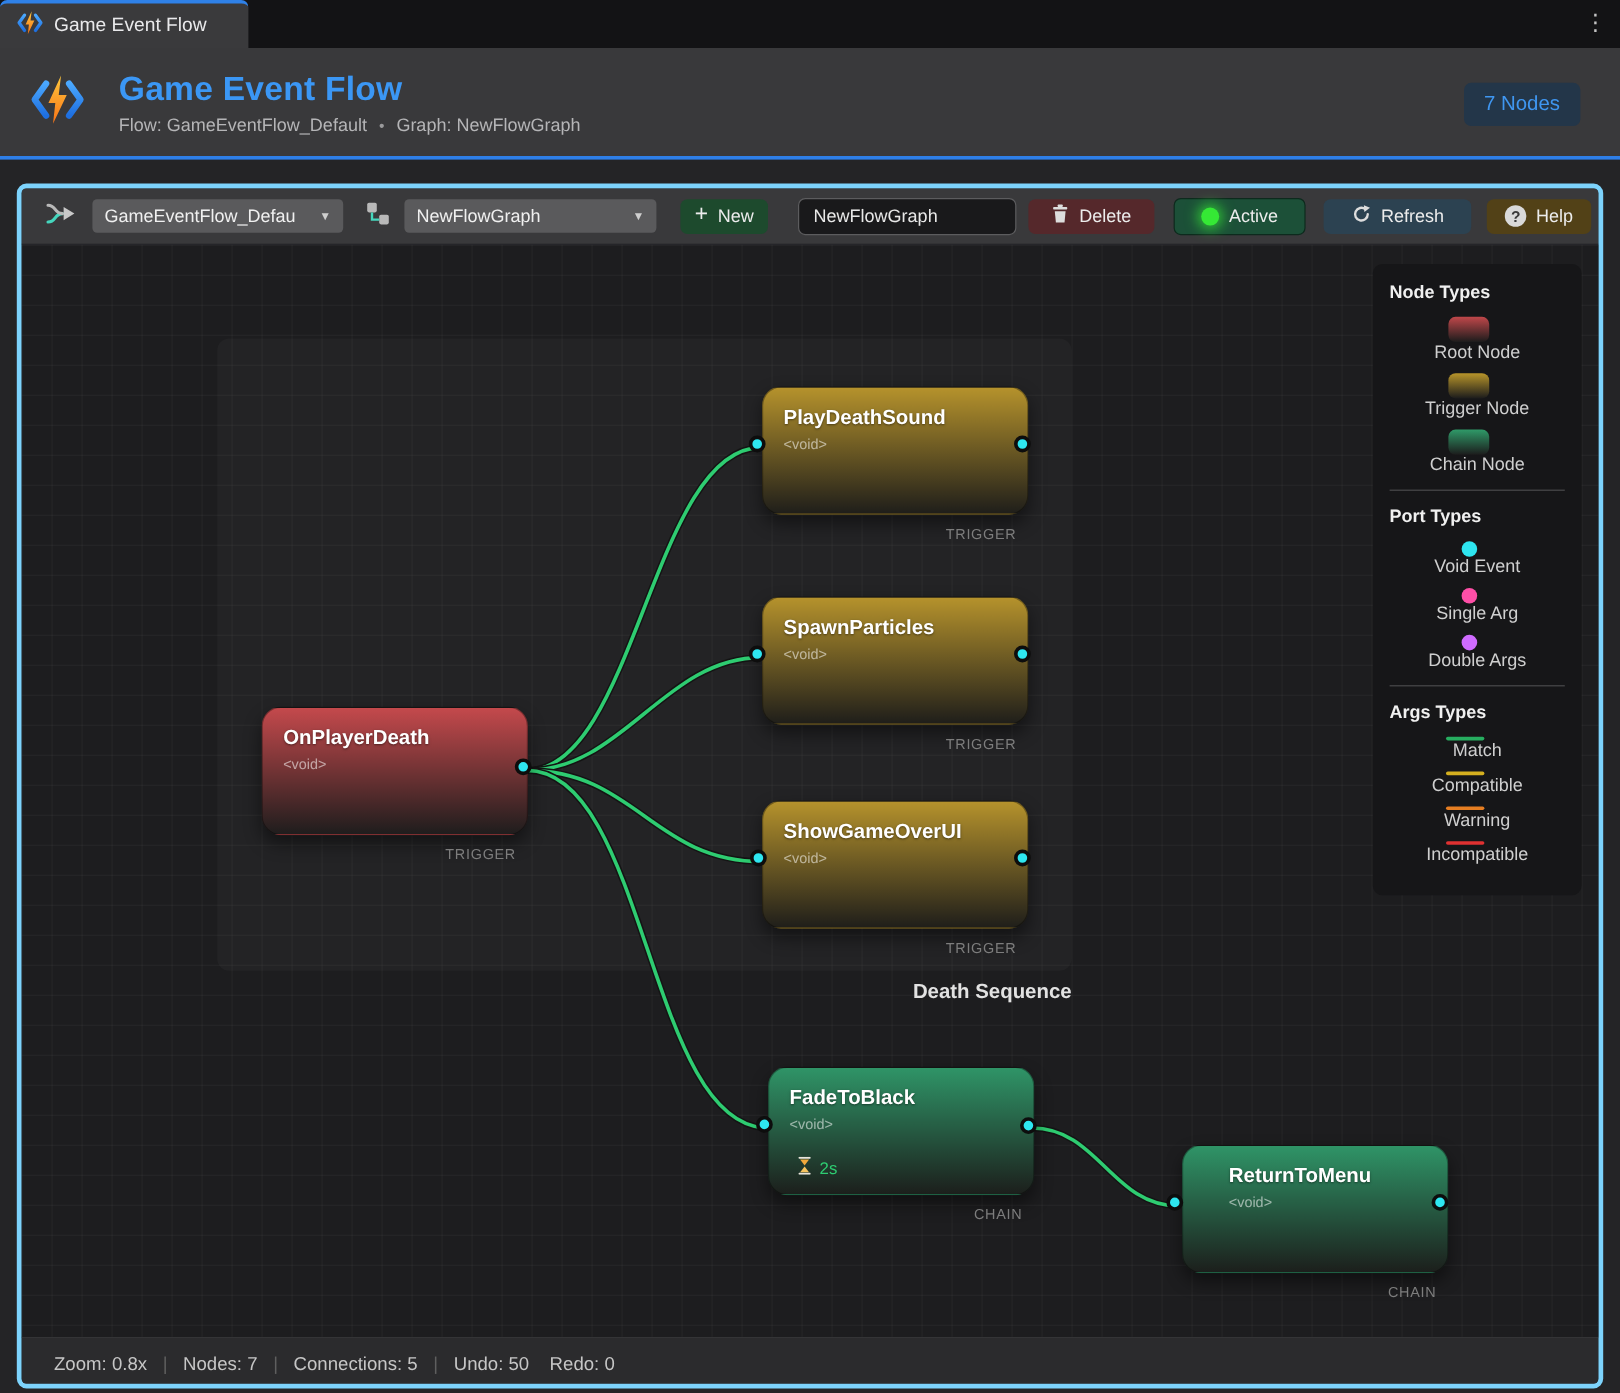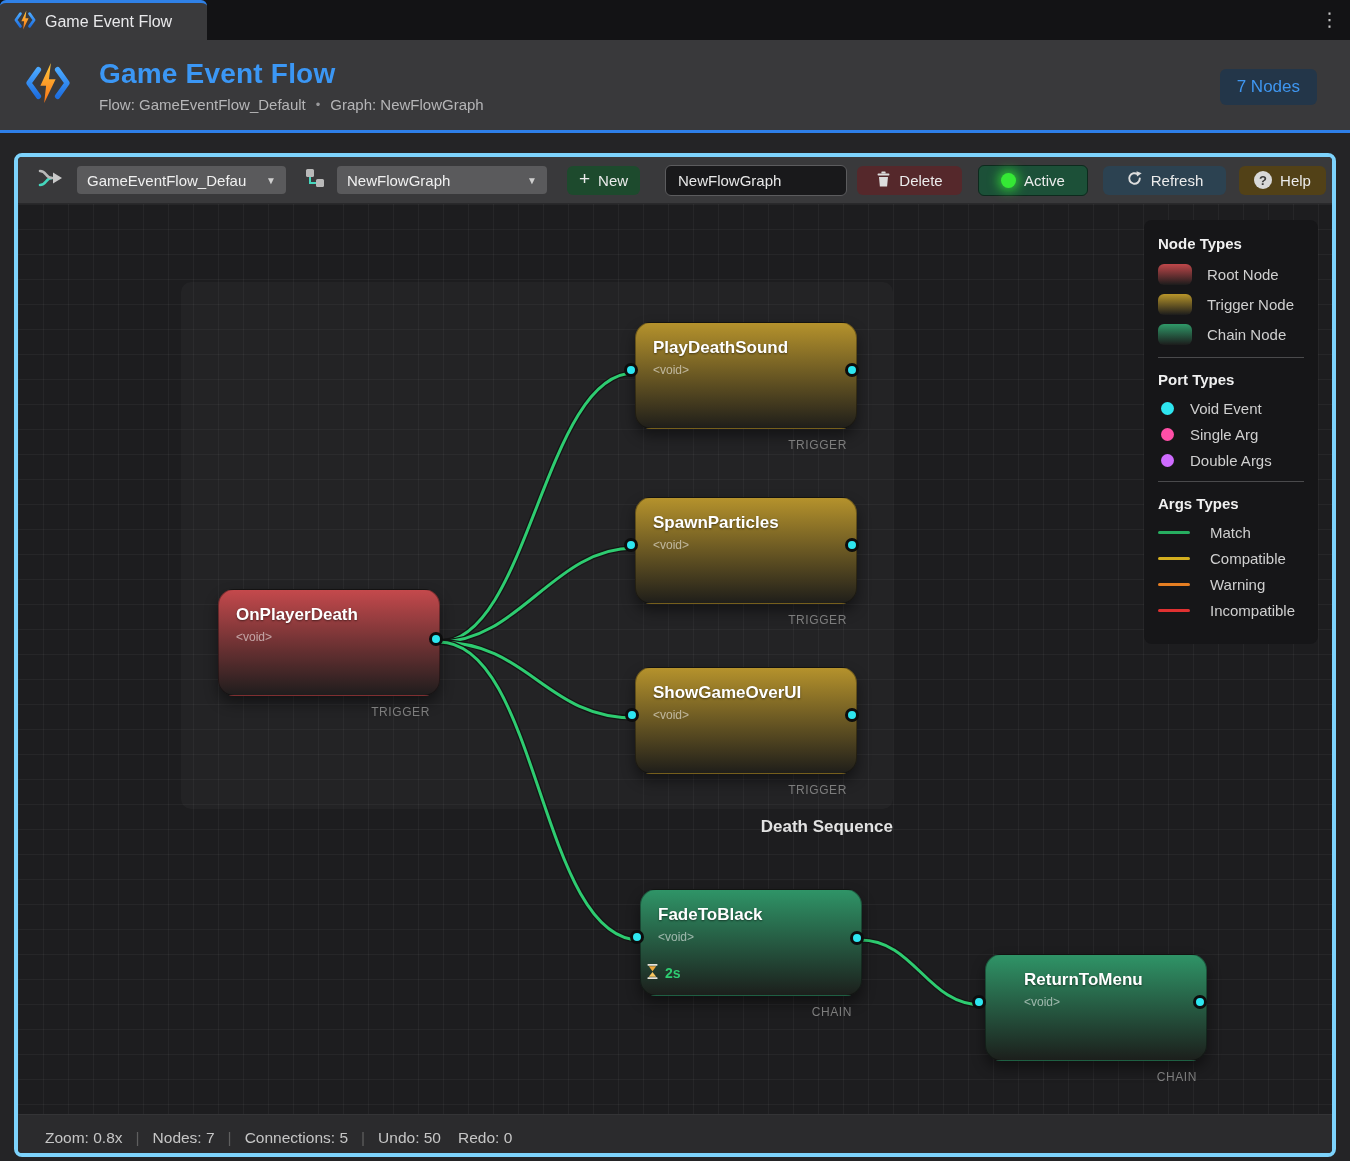--- a/index.html
+++ b/index.html
@@ -72,31 +72,31 @@
 
   .node { position:absolute; width:222px; height:107px; border-radius:16px; padding:15px 17px;
           border:1px solid rgba(0,0,0,.35); box-shadow:0 7px 14px rgba(0,0,0,.45); cursor:grab; }
   .node.root    { background:linear-gradient(180deg,#c4494c 0%, #1f1d1d 100%); }
   .node.trigger { background:linear-gradient(180deg,#b5922c 0%, #1f1e1a 100%); }
   .node.chain   { background:linear-gradient(180deg,#2f9467 0%, #1c1f1c 100%); }
   .node-title { color:#fff; font-size:17px; font-weight:bold; text-shadow:0 1px 2px rgba(0,0,0,.5); }
   .node-sig { color:rgba(255,255,255,.55); font-size:12px; margin-top:5px; }
   .node-type { position:absolute; right:9px; bottom:-24px; color:#7d7d7d; font-size:12px;
                font-weight:normal; letter-spacing:.6px; }
-  .node-delay { position:absolute; left:6px; bottom:13px; display:flex; align-items:center; gap:7px;
-                color:#2ecc71; font-size:14px; font-weight:bold; }
+  .node-delay { position:absolute; left:24px; bottom:13px; display:flex; align-items:center; gap:7px;
+                color:#2ecc71; font-size:14px; font-weight:normal; }
 
   .port { position:absolute; width:14px; height:14px; border-radius:50%; background:#2ee6f0;
           border:3px solid #0d0d0d; cursor:crosshair; }
 
   
   .legend { position:absolute; left:1126px; top:16px; width:174px; background:#161618;
             border-radius:8px; padding:15px 14px 16px 14px; }
   .lg-head { color:#f0f0f0; font-size:15px; font-weight:bold; margin-bottom:12px; }
-  .lg-row { display:flex; align-items:center; margin-bottom:9px; }
+  .lg-row { display:flex; align-items:center; margin-bottom:9px;flex-direction:column; }
   .lg-label { color:#cfcfcf; font-size:15px; }
   .sw-node { width:34px; height:21px; border-radius:6px; margin-right:15px;
              background:linear-gradient(180deg, var(--c), #1c1c1c); }
   .sw-dot { width:13px; height:13px; border-radius:50%; margin-left:3px; margin-right:16px; background:var(--c); }
   .sw-line { width:32px; height:3px; border-radius:2px; margin-right:20px; background:var(--c); }
   .lg-div { height:1px; background:#4a4a4c; margin:12px 0 13px 0; }
 
   
   .statusbar { height:47px; background:#2b2b2d; border-top:1px solid #343436; display:flex;
                align-items:center; padding-left:27px; gap:13px; color:#c6c6c6; font-size:15.5px; }

